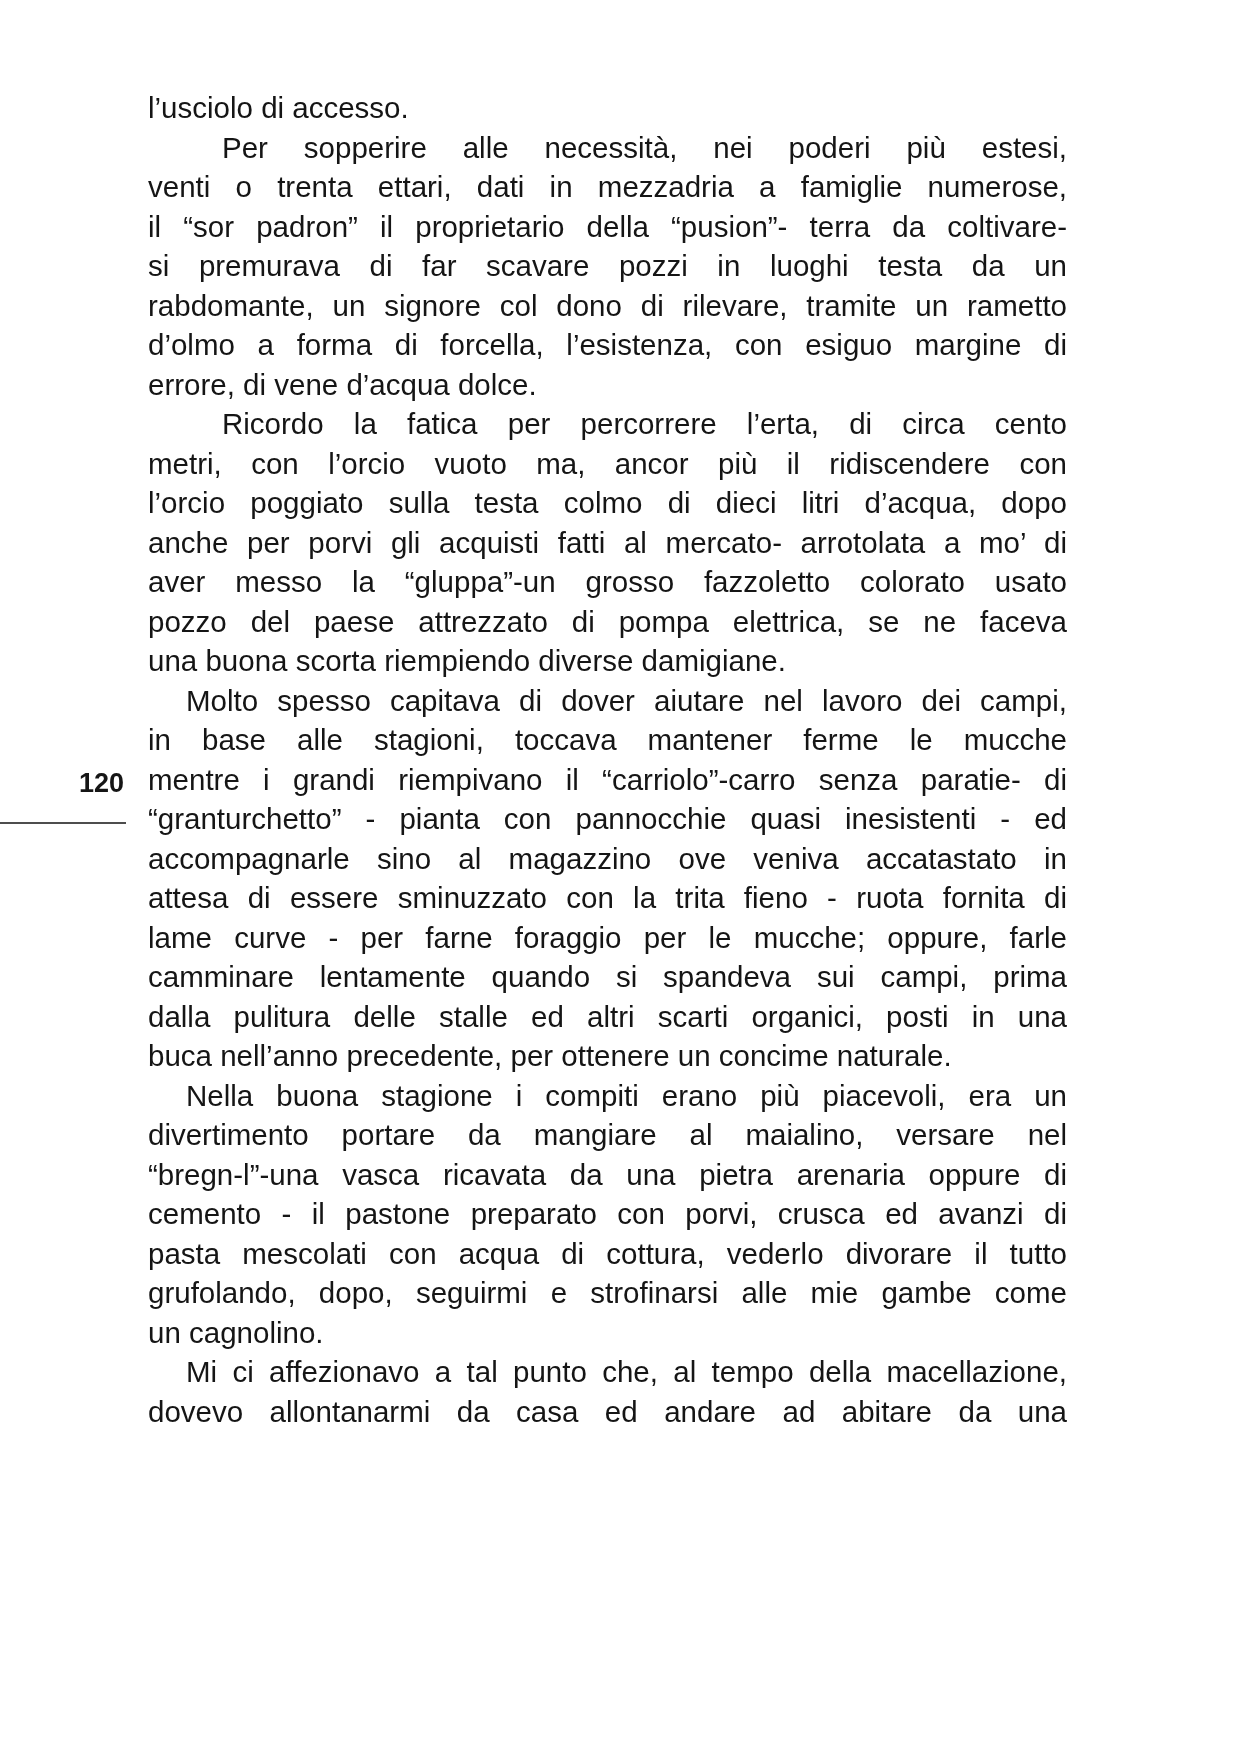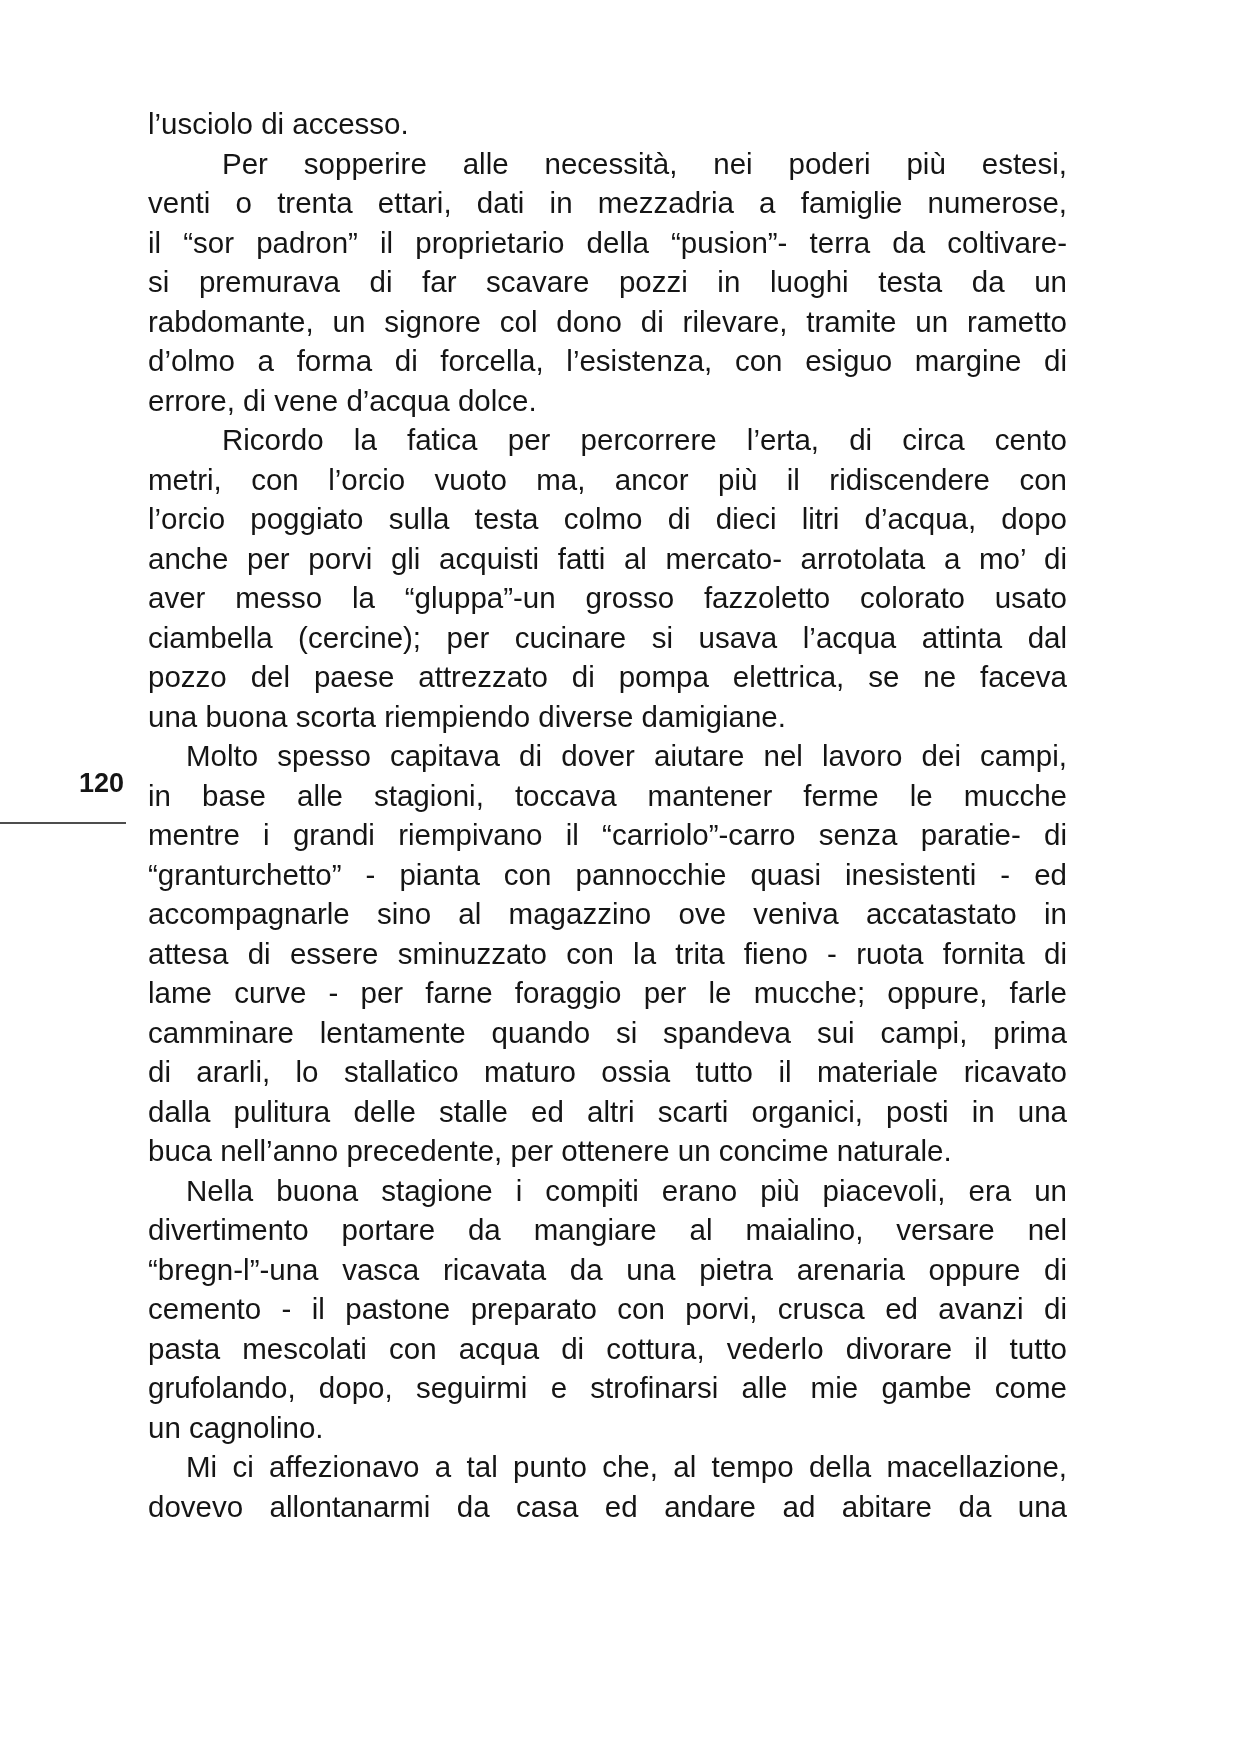--- a/index.html
+++ b/index.html
@@ -11,21 +11,21 @@
     position: relative;
     width: 1240px;
     height: 1754px;
     background: #ffffff;
     font-family: "Liberation Sans", sans-serif;
     overflow: hidden;
   }
   .text-block {
     position: absolute;
     left: 148px;
-    top: 104px;
+    top: 88px;
     width: 919px;
     font-size: 29.5px;
     line-height: 39.5px;
     color: #151515;
     letter-spacing: 0;
   }
   .paragraph { margin: 0; padding: 0; }
   .line {
     height: 39.5px;
     overflow: hidden;
@@ -75,34 +75,32 @@
         <div class="line justify" style="">rabdomante, un signore col dono di rilevare, tramite un rametto</div>
         <div class="line justify" style="">d’olmo a forma di forcella, l’esistenza, con esiguo margine di</div>
         <div class="line" style="">errore, di vene d’acqua dolce.</div>
       </div>
       <div class="paragraph">
         <div class="line justify indent-large" style="">Ricordo la fatica  per percorrere l’erta, di circa cento</div>
         <div class="line justify" style="">metri, con l’orcio vuoto ma, ancor  più il ridiscendere con</div>
         <div class="line justify" style="">l’orcio poggiato sulla testa colmo di dieci litri d’acqua, dopo</div>
         <div class="line justify" style="">anche per porvi gli acquisti fatti al mercato- arrotolata a mo’ di</div>
         <div class="line justify" style="">aver messo la “gluppa”-un grosso fazzoletto colorato usato</div>
-        <div class="line justify" style="">ciambella (cercine); per cucinare si usava l’acqua attinta dal</div>
         <div class="line justify" style="">pozzo del paese attrezzato di pompa elettrica, se ne faceva</div>
         <div class="line" style="">una buona scorta riempiendo diverse damigiane.</div>
       </div>
       <div class="paragraph">
         <div class="line justify indent-small" style="">Molto spesso capitava di dover aiutare nel lavoro dei campi,</div>
         <div class="line justify" style="">in base alle stagioni, toccava mantener ferme le mucche</div>
         <div class="line justify" style="">mentre i grandi riempivano il “carriolo”-carro senza paratie- di</div>
         <div class="line justify" style="">“granturchetto” - pianta con pannocchie quasi inesistenti - ed</div>
         <div class="line justify" style="">accompagnarle sino al magazzino ove veniva accatastato in</div>
         <div class="line justify" style="">attesa di essere sminuzzato con la trita fieno - ruota fornita di</div>
         <div class="line justify" style="">lame curve - per farne foraggio per le mucche; oppure, farle</div>
         <div class="line justify" style="">camminare lentamente quando si spandeva sui campi, prima</div>
-        <div class="line justify" style="">di ararli, lo stallatico maturo ossia tutto il materiale ricavato</div>
         <div class="line justify" style="">dalla pulitura delle stalle ed altri scarti organici, posti in una</div>
         <div class="line" style="">buca nell’anno precedente, per ottenere un concime naturale.</div>
       </div>
       <div class="paragraph">
         <div class="line justify indent-small" style="">Nella buona stagione i compiti erano più piacevoli, era un</div>
         <div class="line justify" style="">divertimento portare da mangiare al maialino, versare nel</div>
         <div class="line justify" style="">“bregn-l”-una vasca ricavata da una pietra arenaria oppure di</div>
         <div class="line justify" style="">cemento - il pastone preparato con porvi, crusca ed avanzi di</div>
         <div class="line justify" style="">pasta mescolati con acqua di cottura, vederlo divorare il tutto</div>
         <div class="line justify" style="">grufolando, dopo, seguirmi e strofinarsi alle mie gambe come</div>

